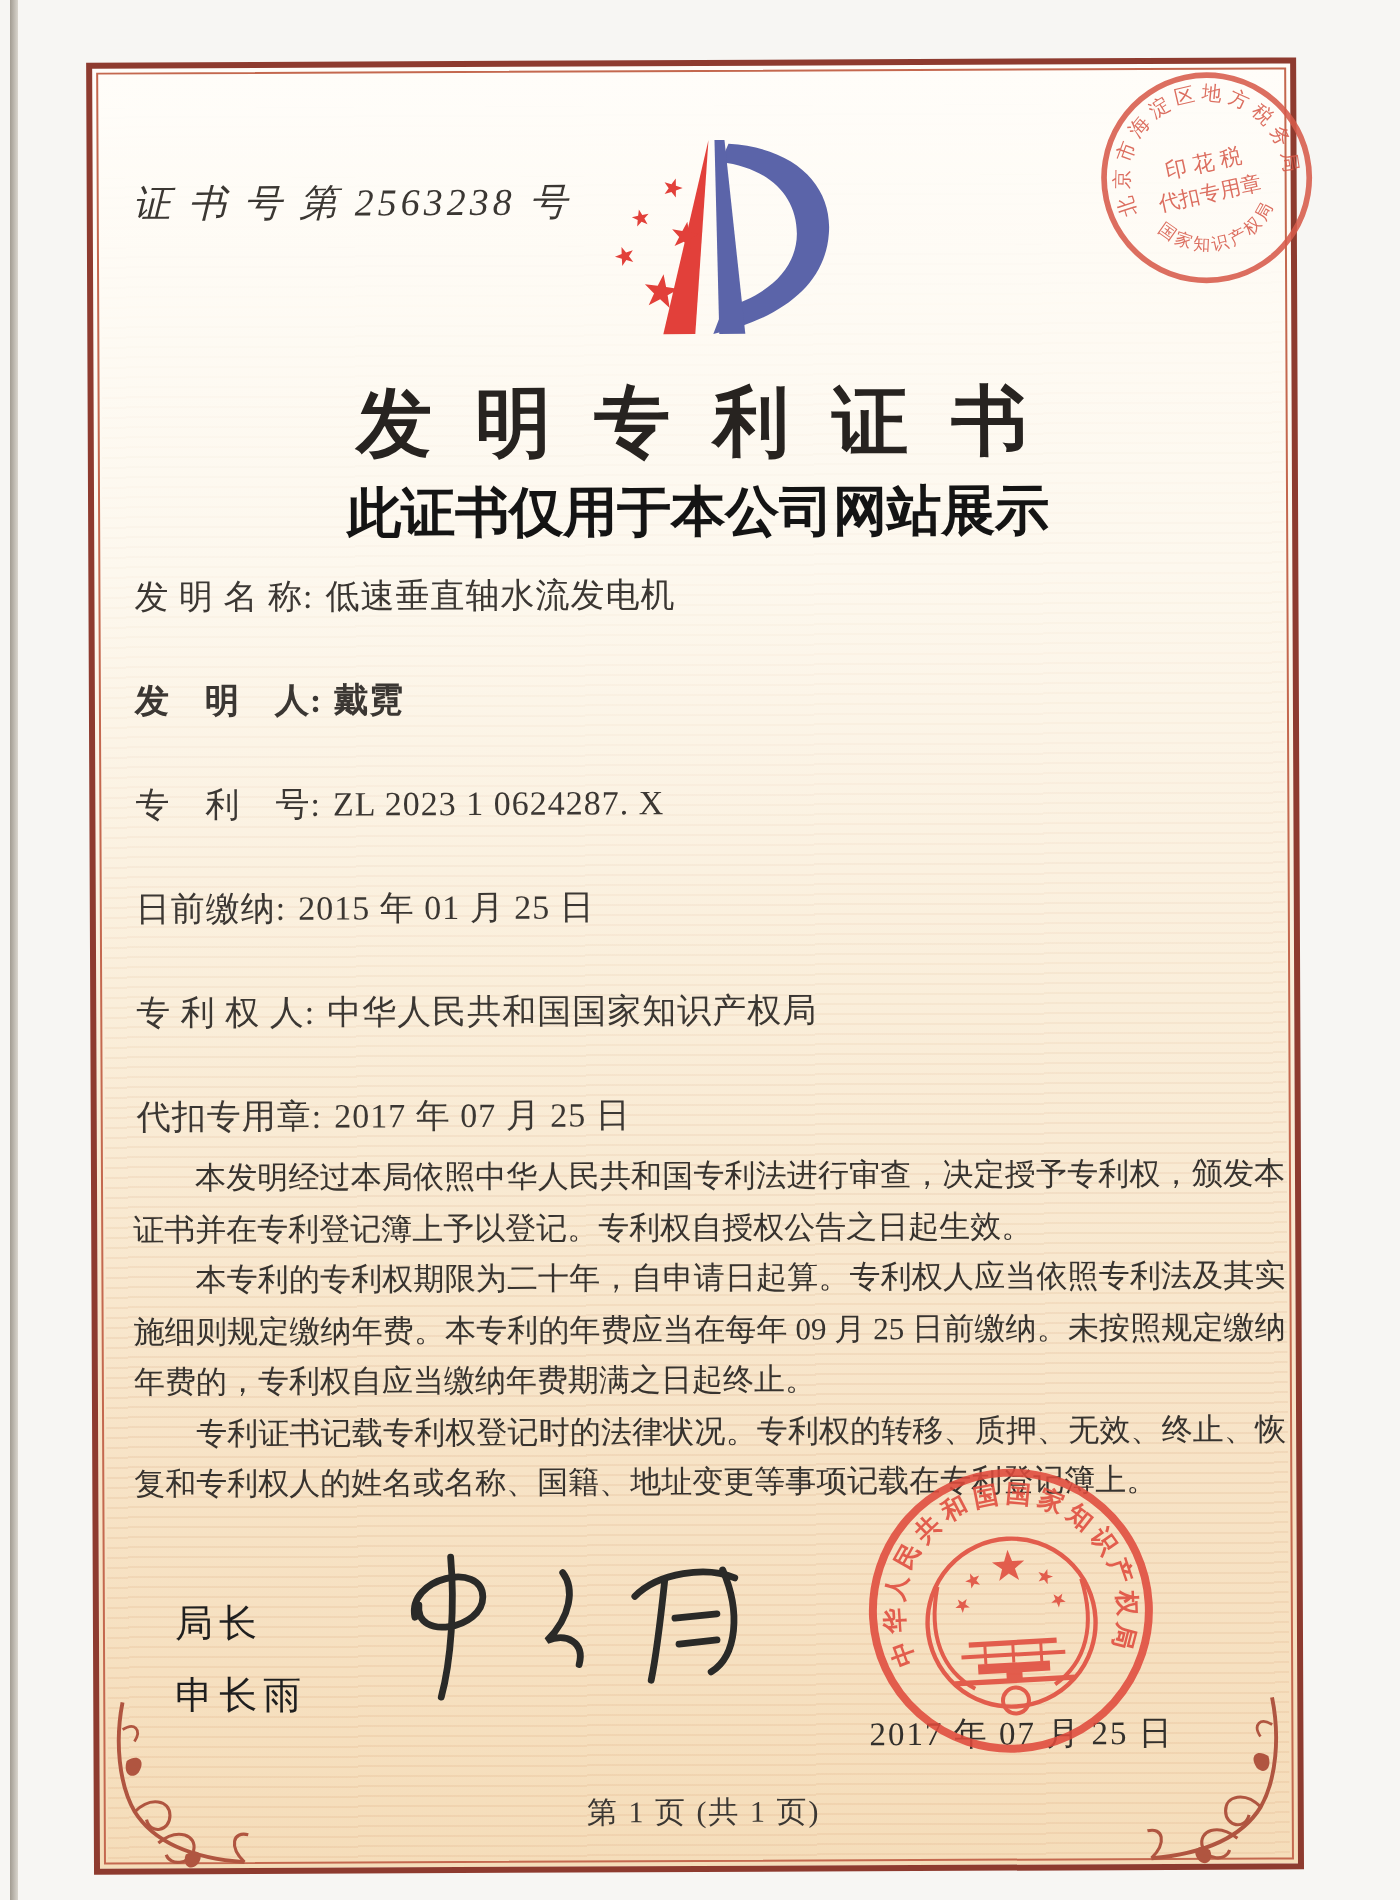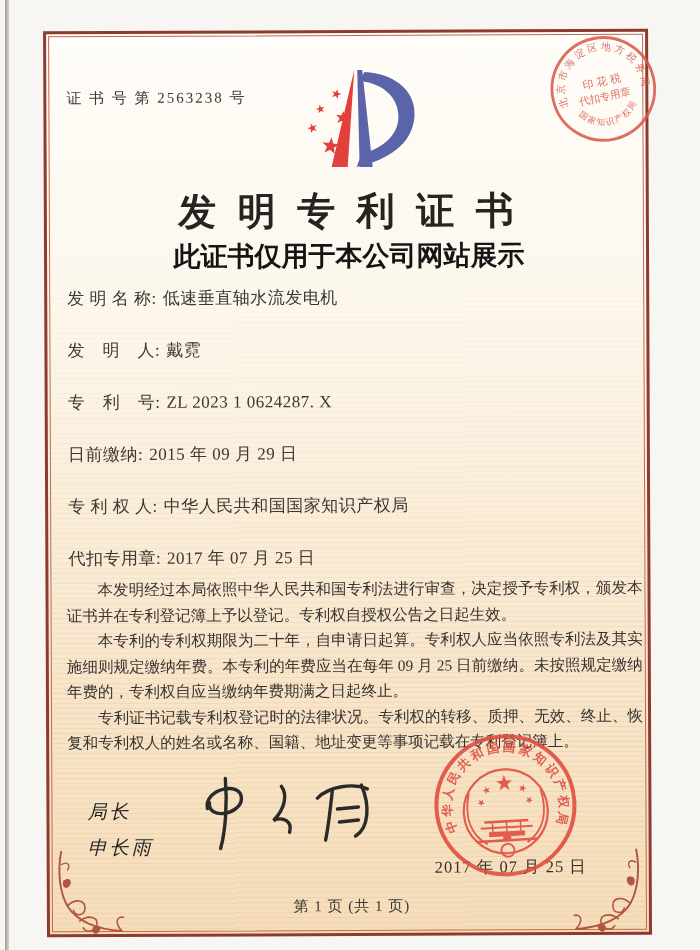--- a/index.html
+++ b/index.html
@@ -10,31 +10,31 @@
   .frame{position:absolute;left:45px;top:30px;width:605px;height:906px;
     border:3px solid #8e3b2f;box-sizing:border-box;
     background:linear-gradient(180deg,#fffdf9 0%,#fdf8ee 28%,#faeeda 52%,#f7e3c6 78%,#f5ddba 100%);}
   .frame::before{content:"";position:absolute;inset:2px;border:1px solid #c4684f;pointer-events:none;}
   .guilloche{position:absolute;inset:4px;pointer-events:none;
     background:repeating-linear-gradient(180deg,rgba(198,122,72,0.10) 0 1px,rgba(255,255,255,0) 1px 5px);
     -webkit-mask-image:linear-gradient(180deg,transparent 0%,rgba(0,0,0,.35) 35%,#000 70%);
             mask-image:linear-gradient(180deg,transparent 0%,rgba(0,0,0,.35) 35%,#000 70%);}
   .abs{position:absolute;}
   .center{left:0;right:0;text-align:center;}
-  .cert-no{left:68px;top:88px;font-size:15px;letter-spacing:2px;color:#3b3733;}
+  .cert-no{left:68px;top:88px;font-size:19px;letter-spacing:2px;color:#3b3733;font-style:italic;}
   .title{top:186px;font-size:38px;font-weight:600;letter-spacing:6px;color:#272320;}
   .subtitle{top:238px;font-size:27px;font-weight:700;color:#141414;
     font-family:"Liberation Sans","DejaVu Sans",sans-serif;}
   .field{left:68px;font-size:17px;color:#3b3733;letter-spacing:.5px;white-space:nowrap;}
   .field .fv{margin-left:6px;text-align:center;}
   .paras{left:66px;top:576px;width:576px;font-size:15.5px;line-height:25.5px;
     color:#37332f;text-align:justify;}
   .paras p{margin:0;text-indent:2em;}
   .sig-label{left:86px;font-size:19px;letter-spacing:3px;color:#1f1f1f;
-    font-family:"Liberation Sans","DejaVu Sans",sans-serif;font-style:italic;}
+    font-family:"Liberation Sans","DejaVu Sans",sans-serif;}
   .seal-date{left:433px;top:857px;font-size:16.5px;letter-spacing:1px;color:#33302c;z-index:1;}
   .footer{top:897px;font-size:15px;color:#3b3733;letter-spacing:1px;}
   svg{display:block;}
   .seal-svg{opacity:.87;}
 </style>
 </head>
 <body>
 
 <div class="scan-edge"></div>
 
@@ -82,28 +82,28 @@
     <text x="60" y="56" text-anchor="middle" font-size="11.5" fill="#d75a4a" style="font-family:'Liberation Sans',sans-serif;">印 花 税</text>
     <text x="60" y="72" text-anchor="middle" font-size="11" fill="#d75a4a" style="font-family:'Liberation Sans',sans-serif;">代扣专用章</text>
   </svg>
 
   <div class="abs center title">发 明 专 利 证 书</div>
   <div class="abs center subtitle">此证书仅用于本公司网站展示</div>
 
   <div class="abs field" style="top:286px;">
     <span>发 明 名 称:</span><span class="fv">低速垂直轴水流发电机</span>
   </div>
-  <div class="abs field" style="top:338px;">
+  <div class="abs field" style="top:338px;font-weight:bold;">
     <span>发　明　人:</span><span class="fv">戴霓</span>
   </div>
   <div class="abs field" style="top:390px;">
     <span>专　利　号:</span><span class="fv">ZL 2023 1 0624287. X</span>
   </div>
   <div class="abs field" style="top:442px;">
-    <span>日前缴纳:</span><span class="fv">2015 年 09 月 29 日</span>
+    <span>日前缴纳:</span><span class="fv">2015 年 01 月 25 日</span>
   </div>
   <div class="abs field" style="top:494px;">
     <span>专 利 权 人:</span><span class="fv">中华人民共和国国家知识产权局</span>
   </div>
   <div class="abs field" style="top:546px;">
     <span>代扣专用章:</span><span class="fv">2017 年 07 月 25 日</span>
   </div>
 
   <div class="abs paras">
     <p>本发明经过本局依照中华人民共和国专利法进行审查，决定授予专利权，颁发本证书并在专利登记簿上予以登记。专利权自授权公告之日起生效。</p>

